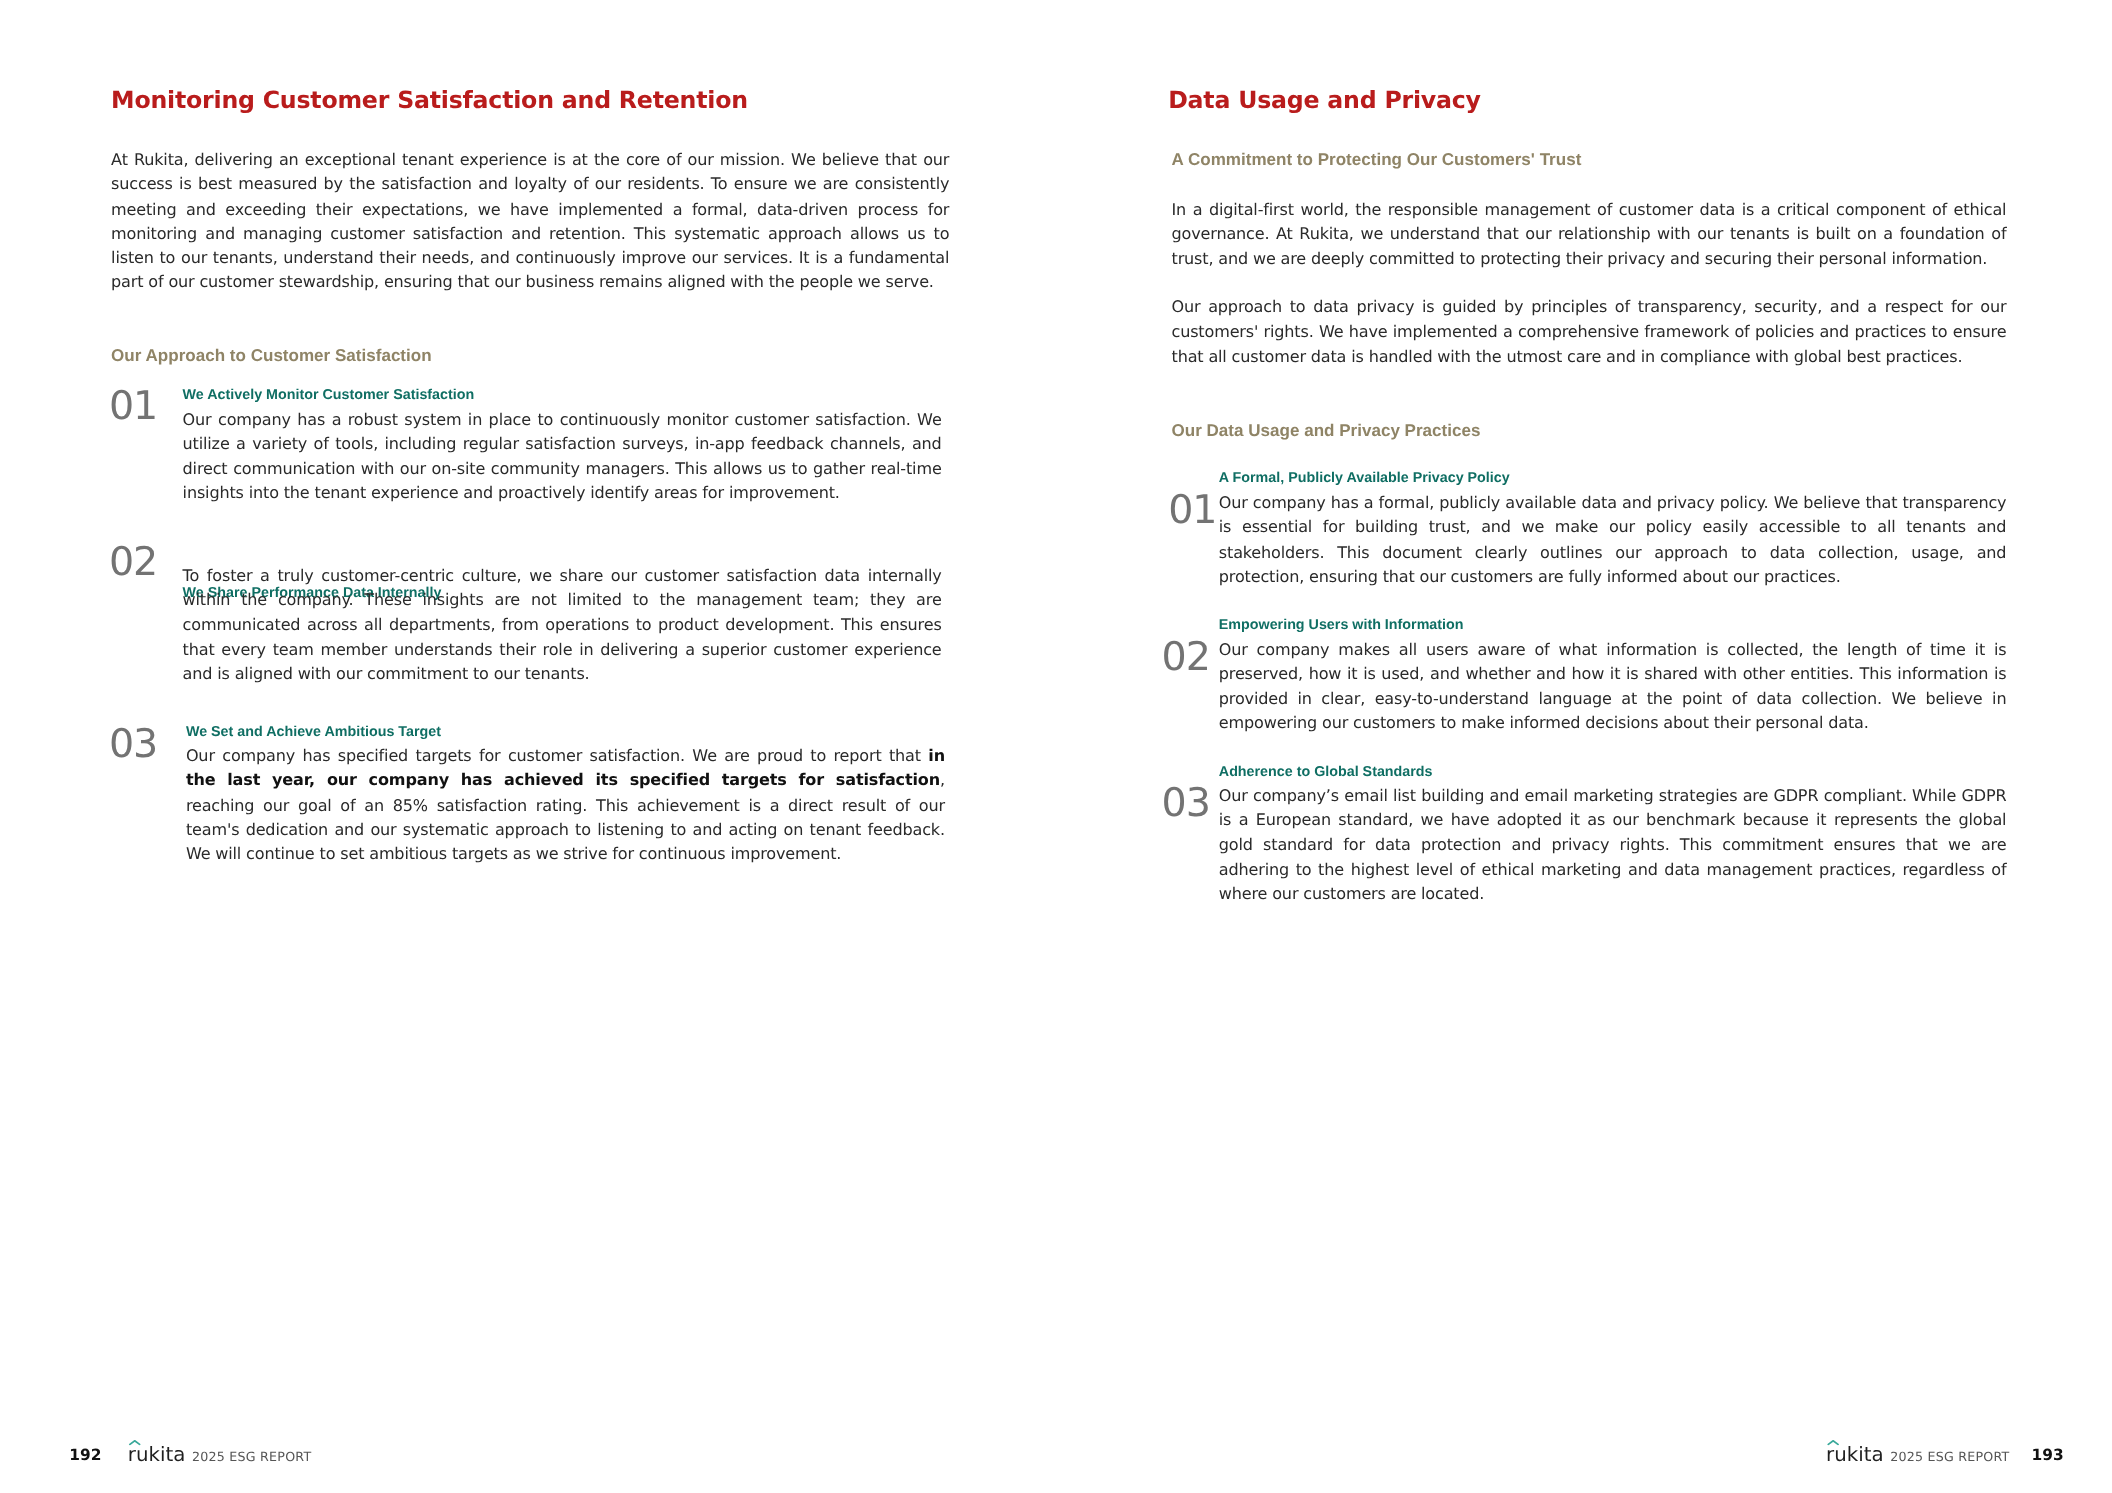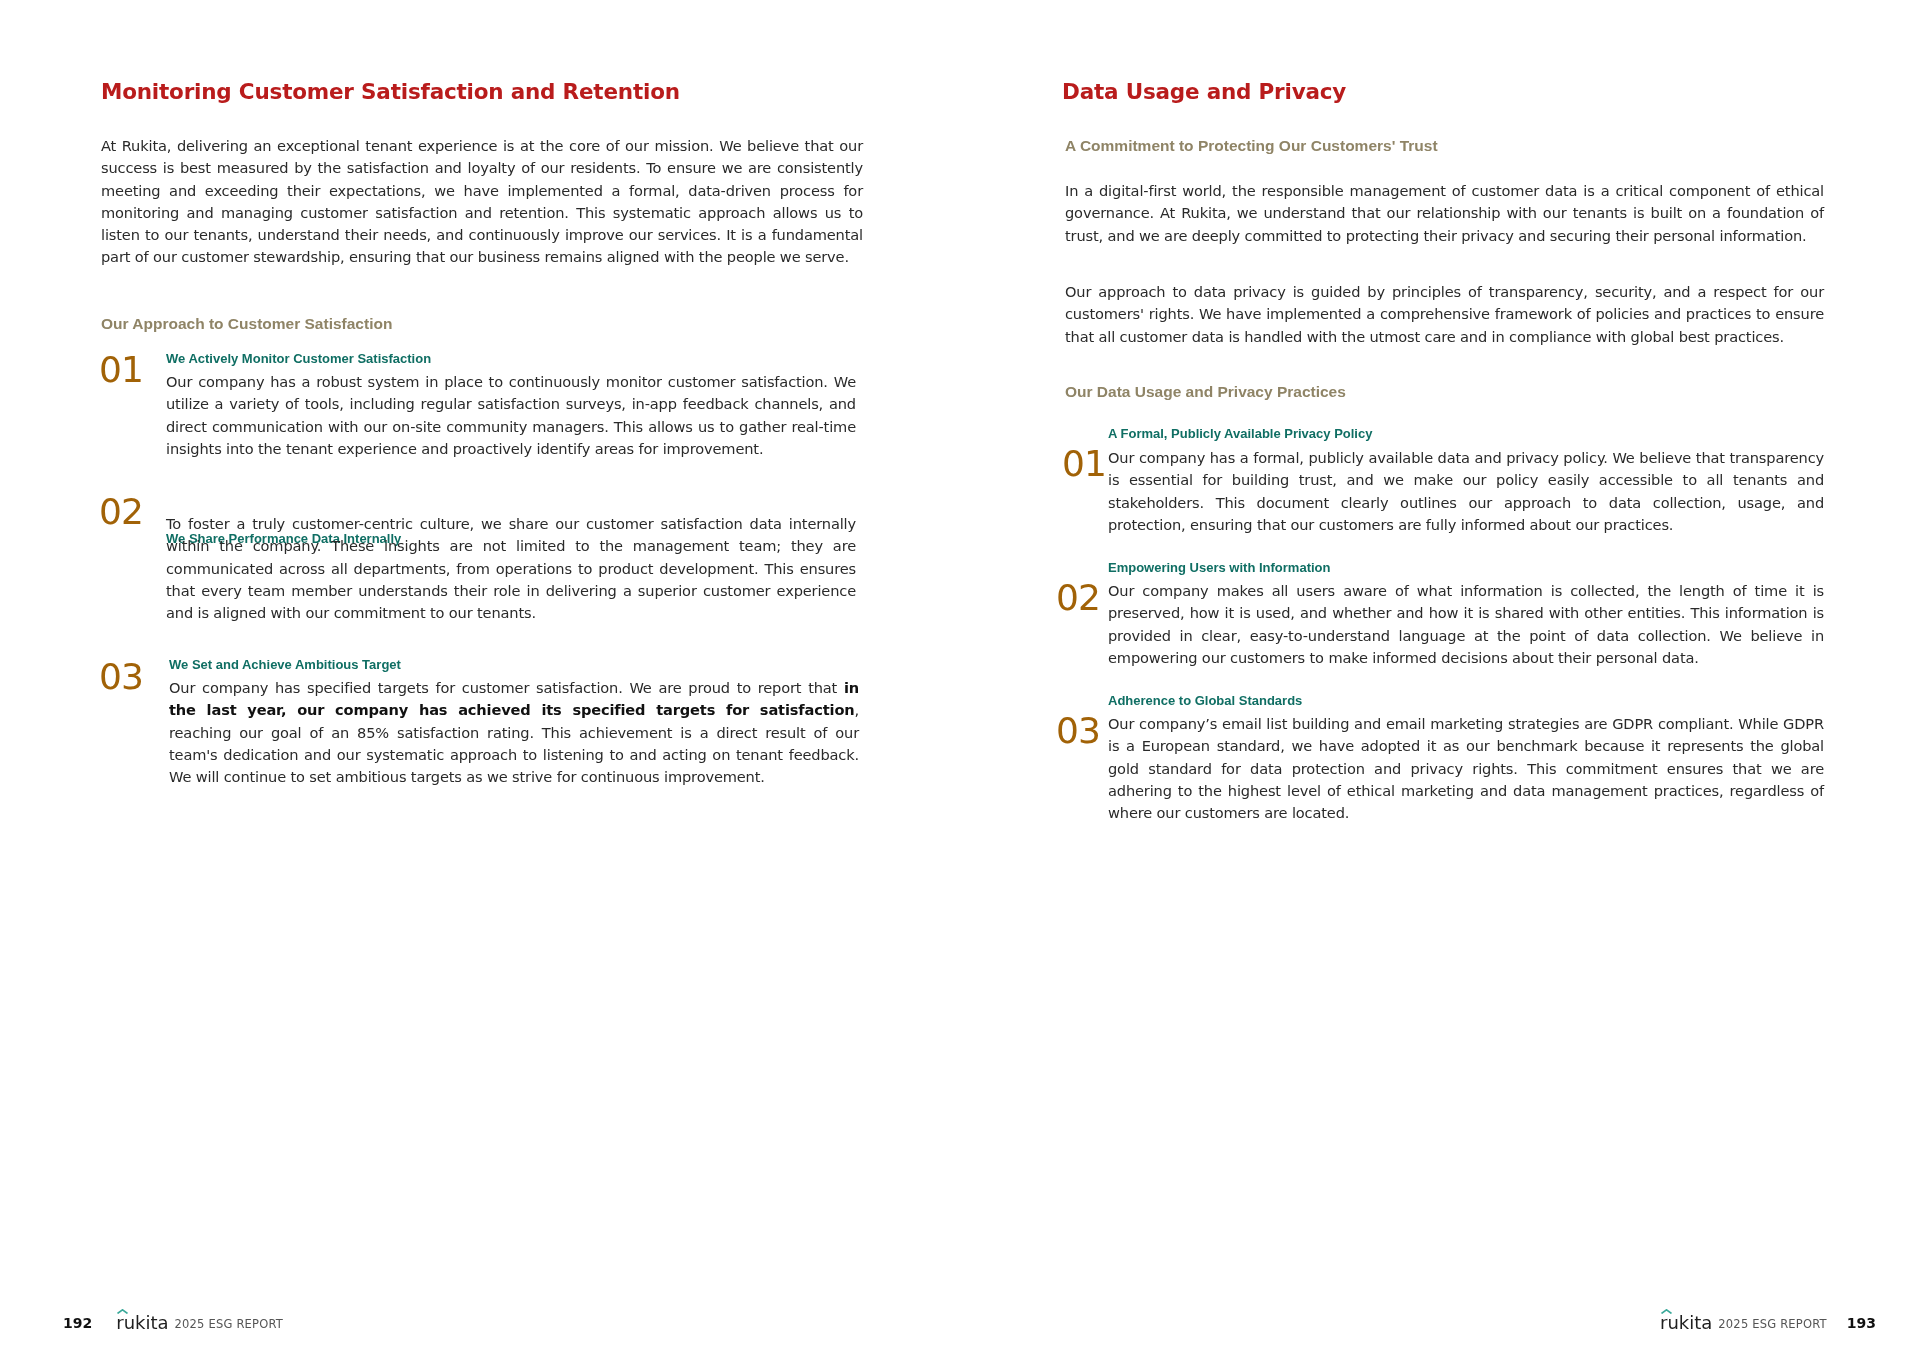--- a/index.html
+++ b/index.html
@@ -23,21 +23,21 @@
     font-size: 14.6px; line-height: 22.3px; color: #2a2a2a; text-align: justify;
     text-align-last: left; letter-spacing: -0.15px;
   }
   .body b { color: #111; font-weight: bold; }
   .item-title {
     font-family: "Liberation Sans", sans-serif;
     font-weight: bold; font-size: 13px; color: #0f6e63; white-space: nowrap;
   }
   .num {
     font-family: "DejaVu Sans", sans-serif;
-    font-size: 36px; line-height: 36px; color: #a16207; font-weight: normal;
+    font-size: 36px; line-height: 36px; color: #737373; font-weight: normal;
     letter-spacing: -1px;
   }
   .footer-num {
     font-family: "DejaVu Sans", sans-serif; font-weight: bold; font-size: 14px; color: #111;
   }
   .footer-report {
     font-family: "DejaVu Sans", sans-serif; font-size: 11.5px; color: #555; letter-spacing: 0.2px;
     white-space: nowrap;
   }
   .logo {
@@ -89,21 +89,21 @@
     </span>
   </div>
 </div>
 
 <div>
   <div class="abs h1" style="left:1062px; top:79px;">Data Usage and Privacy</div>
 
   <div class="abs sub" style="left:1065px; top:137px;">A Commitment to Protecting Our Customers' Trust</div>
 
   <div class="abs body" style="left:1065px; top:180px; width:759px;">In a digital-first world, the responsible management of customer data is a critical component of ethical governance. At Rukita, we understand that our relationship with our tenants is built on a foundation of trust, and we are deeply committed to protecting their privacy and securing their personal information.</div>
-  <div class="abs body" style="left:1065px; top:269px; width:759px;margin-top:12px;">Our approach to data privacy is guided by principles of transparency, security, and a respect for our customers' rights. We have implemented a comprehensive framework of policies and practices to ensure that all customer data is handled with the utmost care and in compliance with global best practices.</div>
+  <div class="abs body" style="left:1065px; top:269px; width:759px;">Our approach to data privacy is guided by principles of transparency, security, and a respect for our customers' rights. We have implemented a comprehensive framework of policies and practices to ensure that all customer data is handled with the utmost care and in compliance with global best practices.</div>
 
   <div class="abs sub" style="left:1065px; top:383px;">Our Data Usage and Privacy Practices</div>
 
   <div>
     <div class="abs num" style="left:1062px; top:446px;">01</div>
     <div class="abs item-title" style="left:1108px; top:426px;">A Formal, Publicly Available Privacy Policy</div>
     <div class="abs body" style="left:1108px; top:447px; width:716px;">Our company has a formal, publicly available data and privacy policy. We believe that transparency is essential for building trust, and we make our policy easily accessible to all tenants and stakeholders. This document clearly outlines our approach to data collection, usage, and protection, ensuring that our customers are fully informed about our practices.</div>
   </div>
 
   <div>

